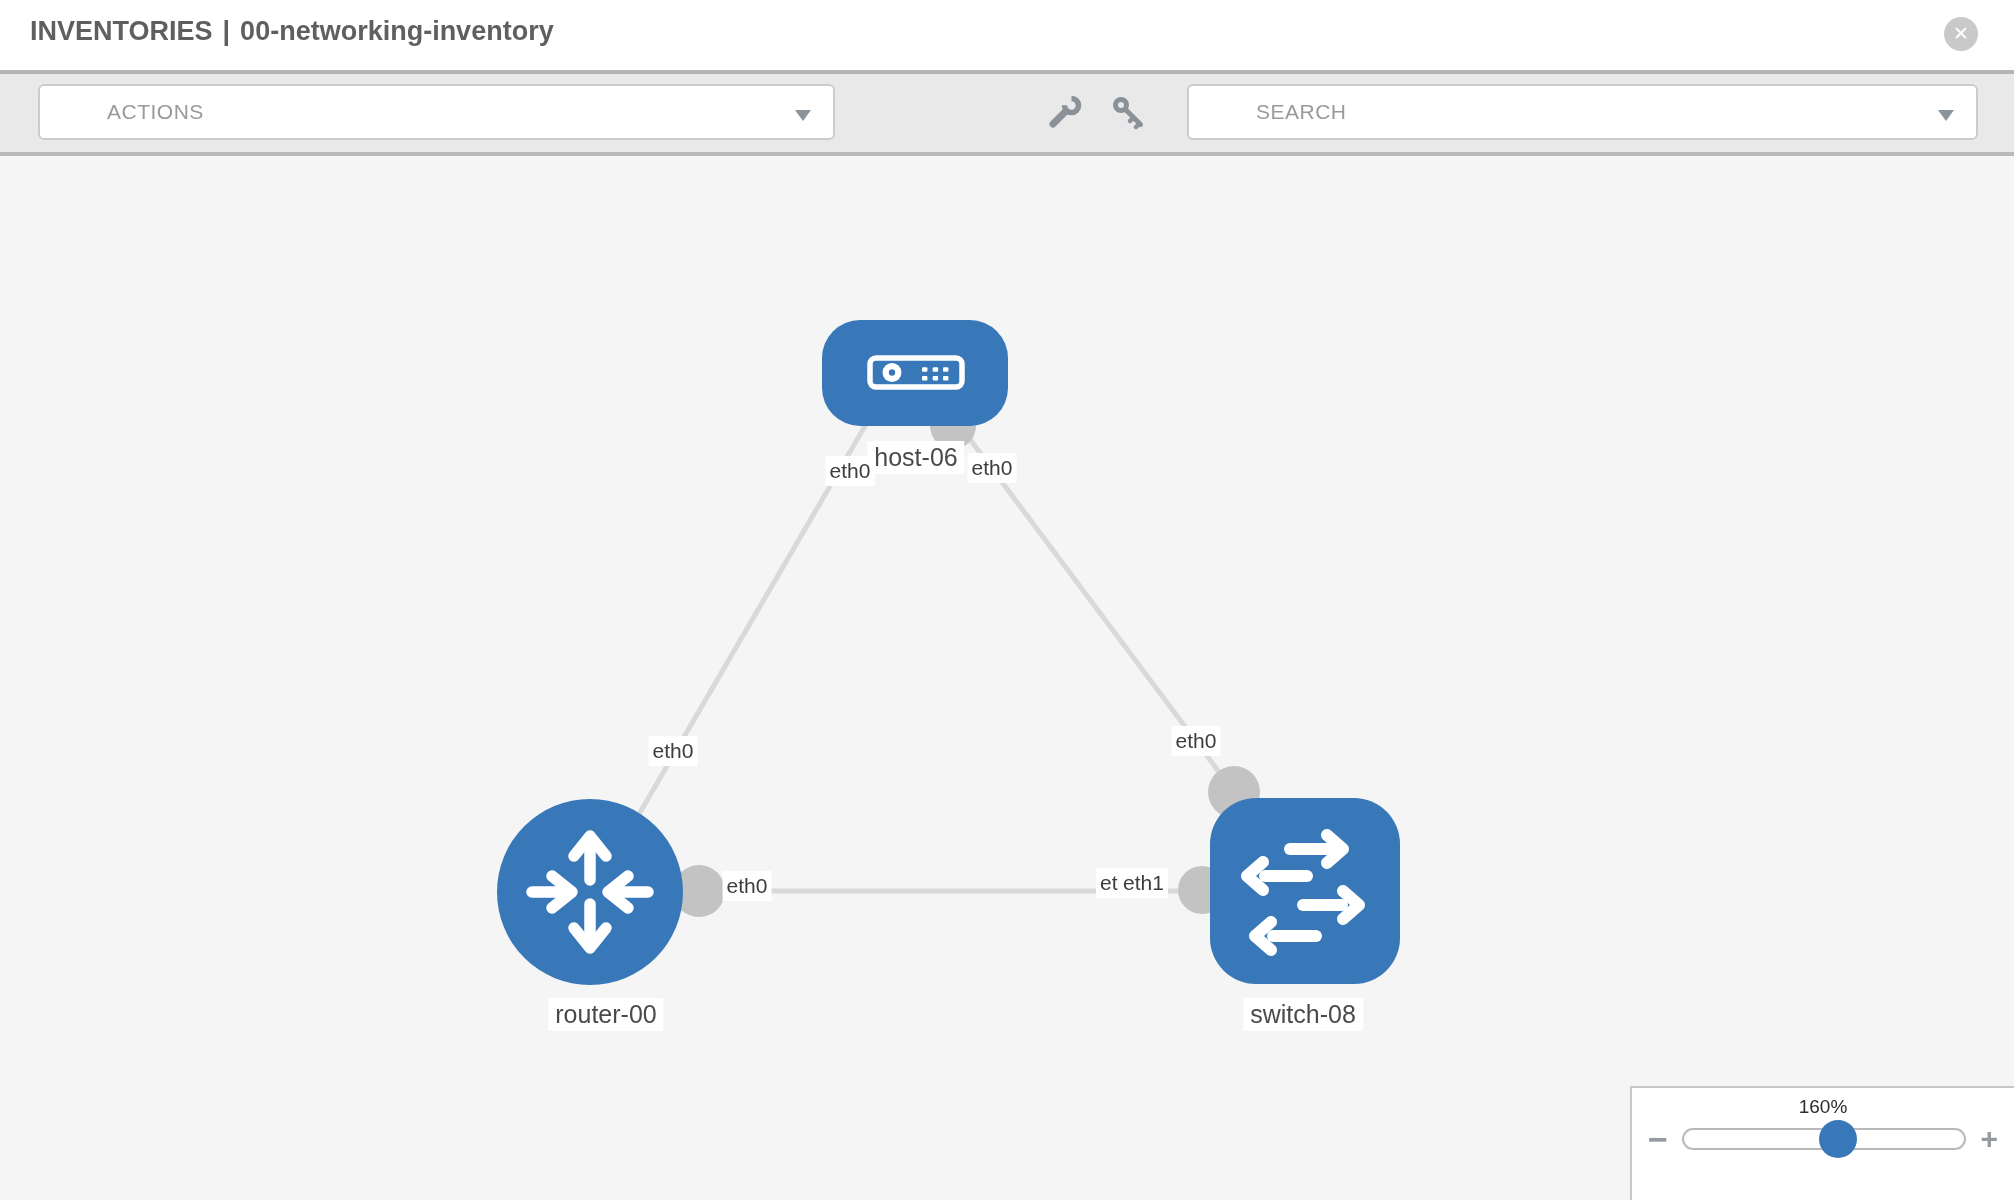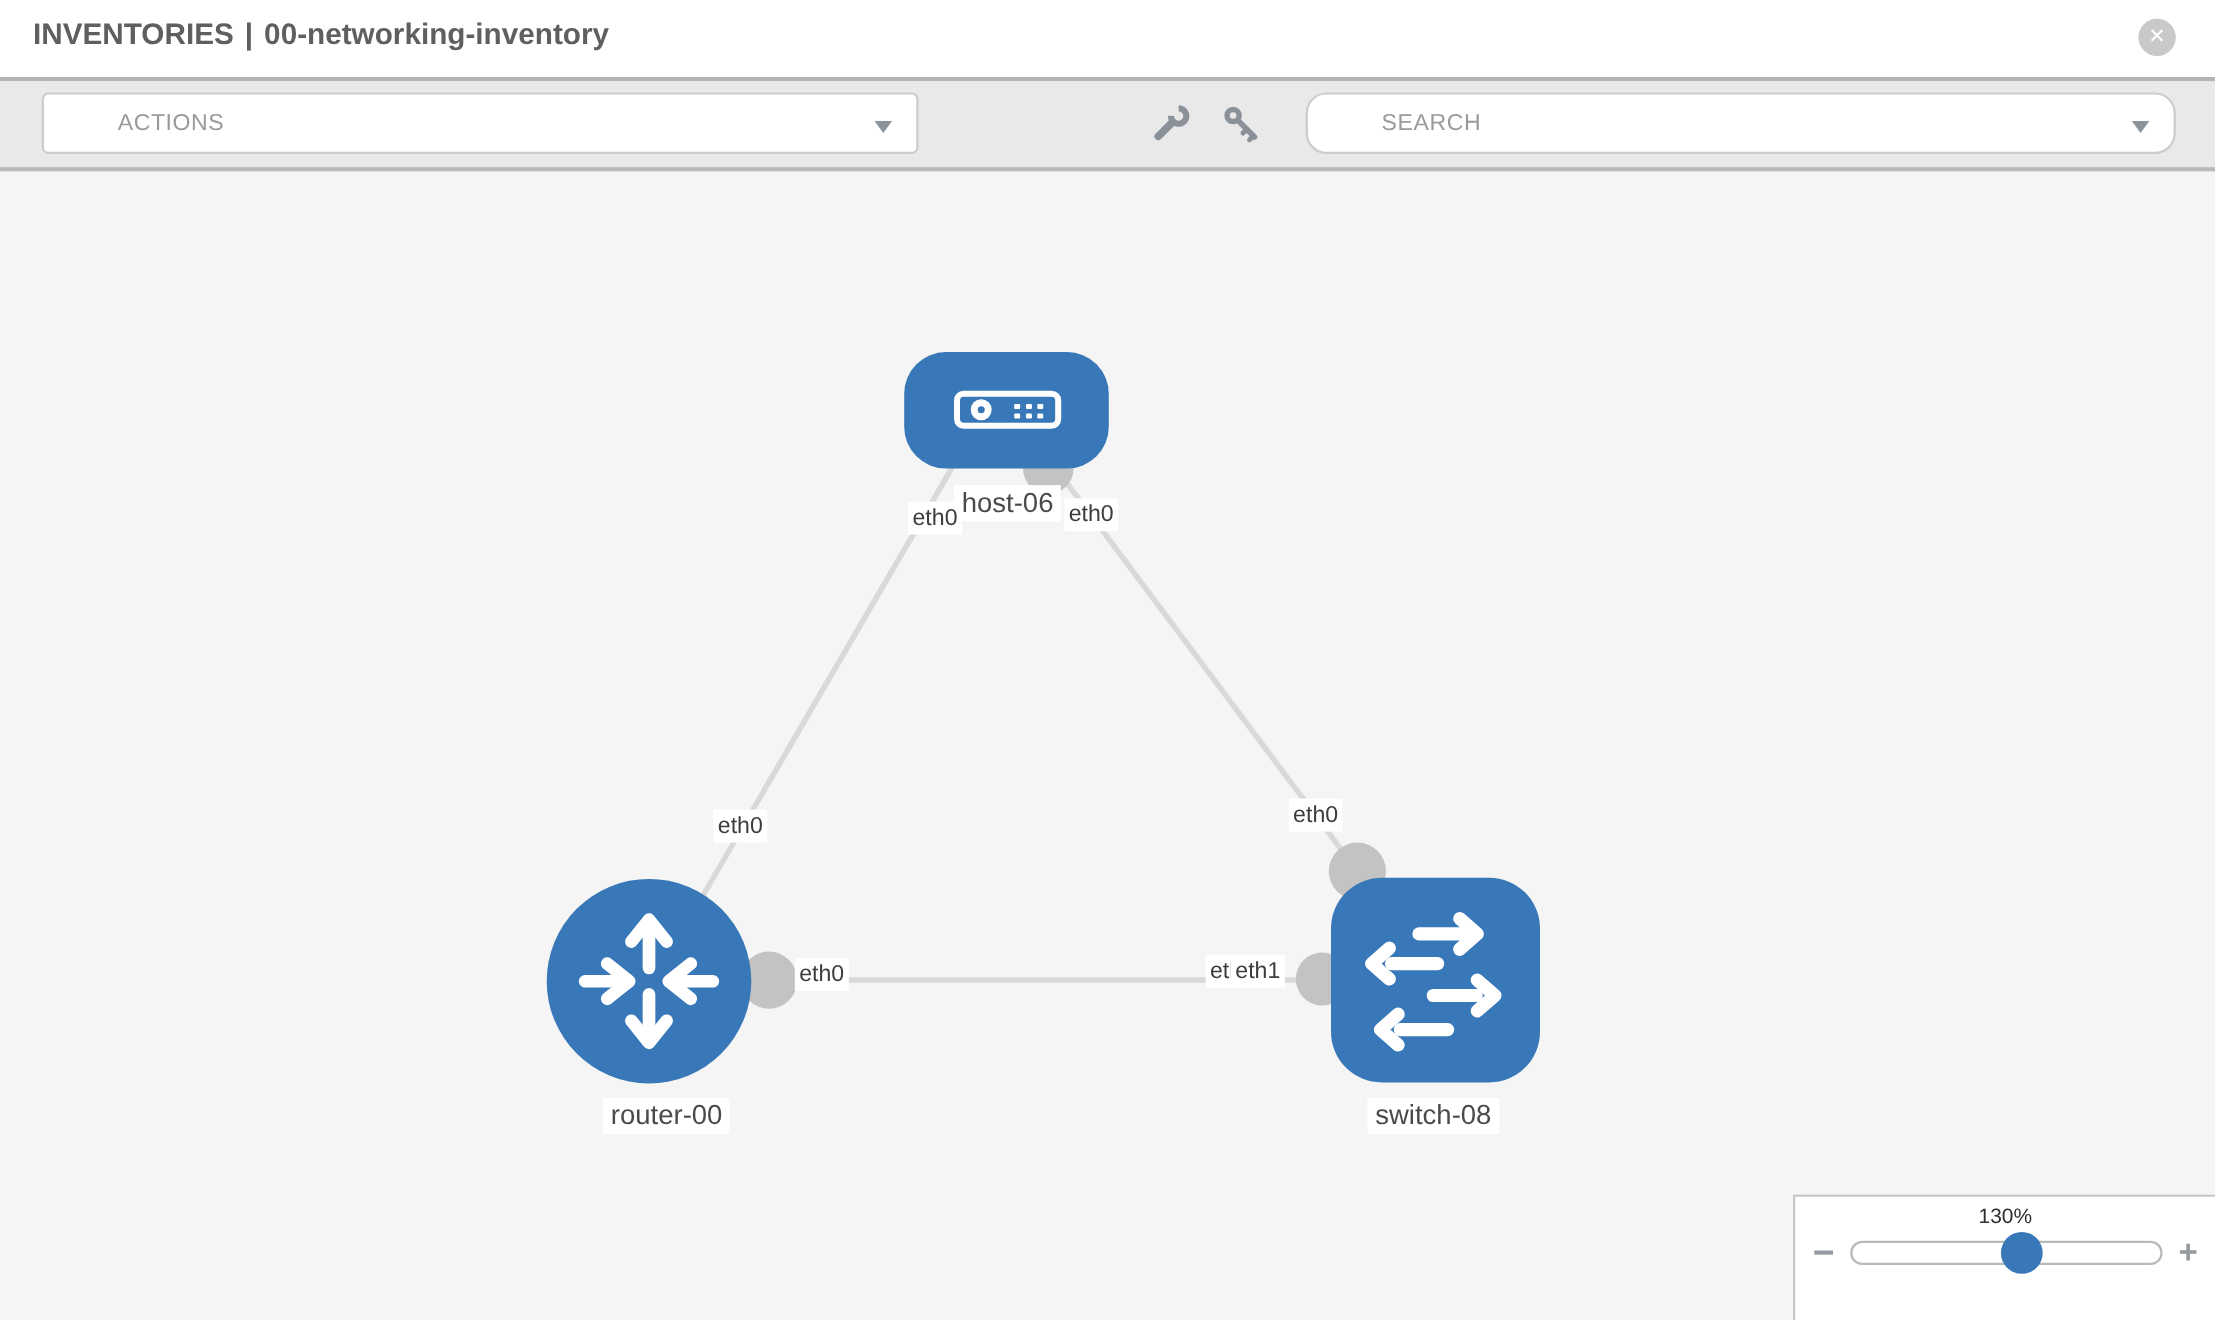--- a/index.html
+++ b/index.html
@@ -18,21 +18,21 @@
   
   .toolbar { position:absolute; left:0; top:74px; width:2014px; height:82px;
              background:#e9e9e9; border-bottom:4px solid #b9b9b9; }
   .select-box { position:absolute; top:10px; height:56px; background:#fff; border:2px solid #ccc;
                 border-radius:6px; display:flex; align-items:center; cursor:pointer;padding-left:47px; }
   .select-box .lbl { padding-left:20px; font-size:21px; color:#9a9a9a; letter-spacing:.5px; }
   .caret { position:absolute; right:22px; top:24px; width:0; height:0;
            border-left:8px solid transparent; border-right:8px solid transparent;
            border-top:11px solid #8b939b; }
   .actions-box { left:38px; width:797px; }
-  .search-box  { left:1187px; width:791px;border-radius:19px; }
+  .search-box  { left:1187px; width:791px; }
   .icon-btn { position:absolute; top:20px; width:36px; height:36px; cursor:pointer; }
   .wrench-btn { left:1047px; }
   .key-btn { left:1110px; }
 
   
   .canvas { position:absolute; left:0; top:156px; width:2014px; height:1044px;
             background:#f4f5f4; overflow:hidden; }
   .links-svg { position:absolute; left:0; top:0; }
 
   .node { position:absolute; background:#3878b8; }
@@ -172,21 +172,21 @@
   <div class="chip lbl-host-eth-r">eth0</div>
   <div class="chip lbl-link-hr">eth0</div>
   <div class="chip lbl-link-hs">eth0</div>
   <div class="chip lbl-router-eth">eth0</div>
   <div class="chip left-anchored lbl-sw-eth0">eth0</div>
   <div class="chip left-anchored lbl-sw-eth1">eth1</div>
   <div class="chip name lbl-router-name">router-00</div>
   <div class="chip name lbl-switch-name">switch-08</div>
 
   <div class="zoom-panel">
-    <div class="zoom-value">130%</div>
+    <div class="zoom-value">160%</div>
     <div class="zoom-row">
       <span class="zoom-minus">−</span>
       <div class="zoom-track">
         <div class="zoom-thumb"></div>
       </div>
       <span class="zoom-plus">+</span>
     </div>
   </div>
 
 </div>

